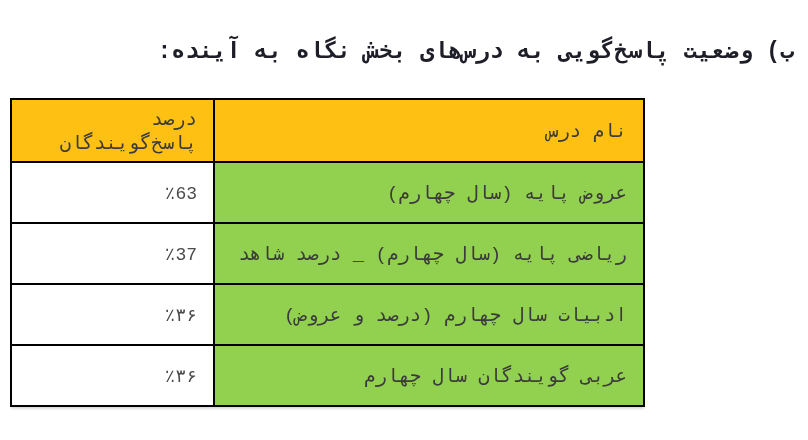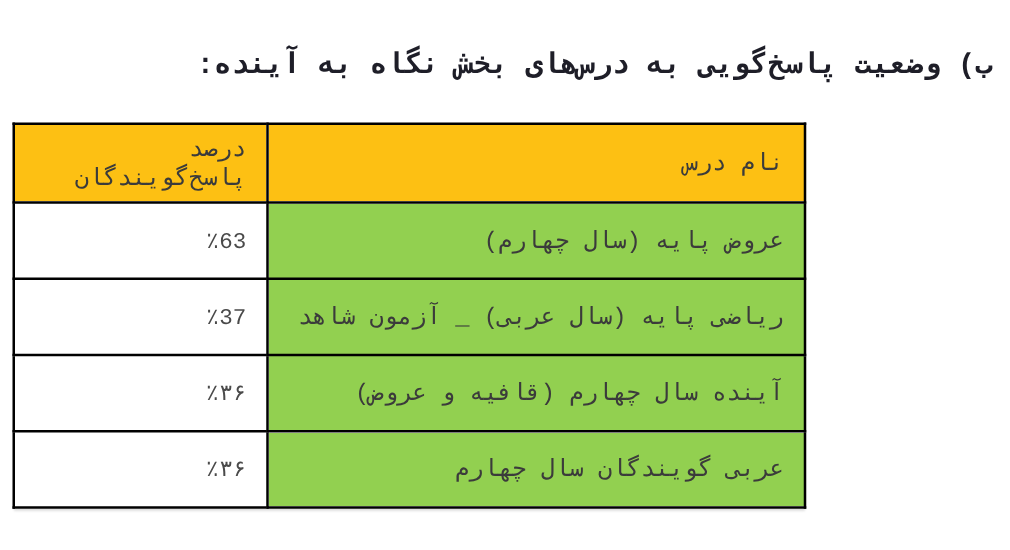--- a/index.html
+++ b/index.html
@@ -84,25 +84,25 @@
         <th class="course-col">نام درس</th>
         <th class="percent-col">درصد پاسخ‌گویندگان</th>
       </tr>
     </thead>
     <tbody>
       <tr>
         <td class="course-cell">عروض پایه (سال چهارم)</td>
         <td class="percent-cell">٪63</td>
       </tr>
       <tr>
-        <td class="course-cell">ریاضی پایه (سال عربی) _ آزمون شاهد</td>
+        <td class="course-cell">ریاضی پایه (سال چهارم) _ درصد شاهد</td>
         <td class="percent-cell">٪37</td>
       </tr>
       <tr>
-        <td class="course-cell">آینده سال چهارم (قافیه و عروض)</td>
+        <td class="course-cell">ادبیات سال چهارم (درصد و عروض)</td>
         <td class="percent-cell">٪۳۶</td>
       </tr>
       <tr>
         <td class="course-cell">عربی گویندگان سال چهارم</td>
         <td class="percent-cell">٪۳۶</td>
       </tr>
     </tbody>
   </table>
 
 </div>

